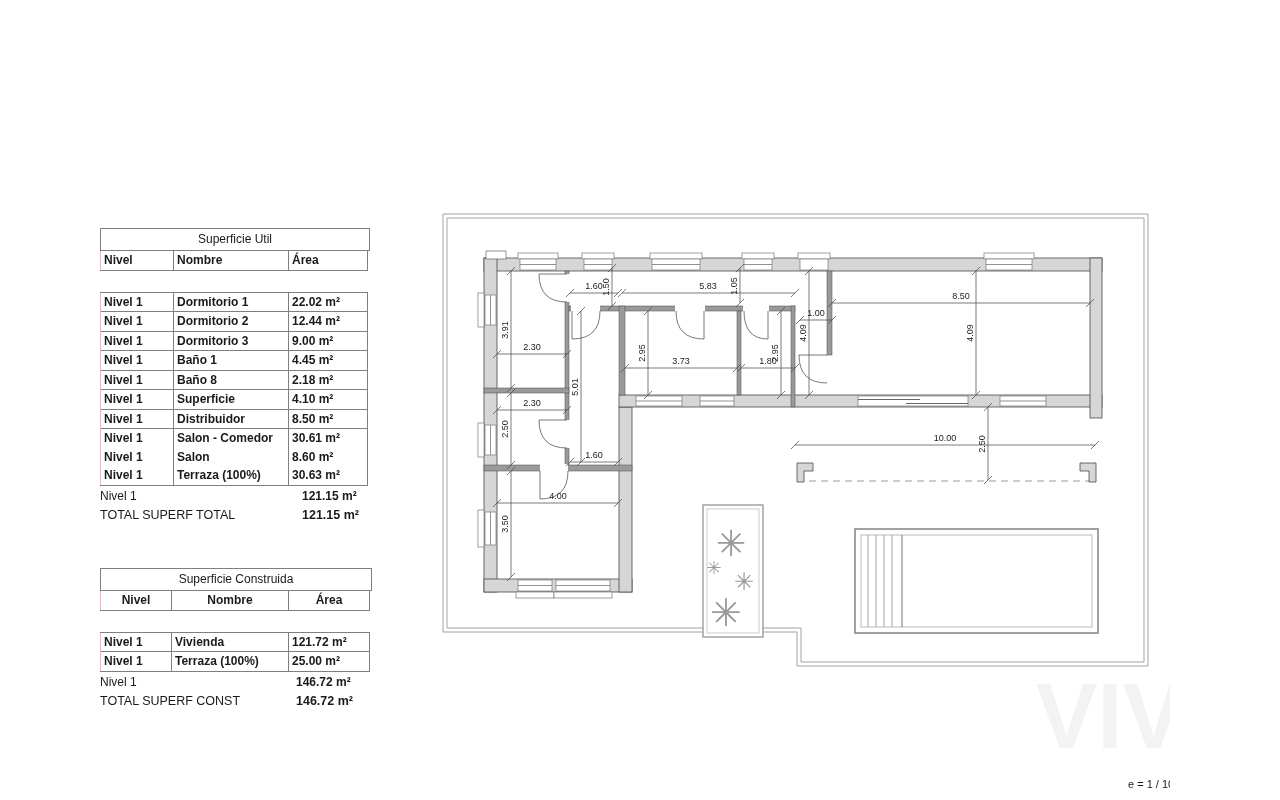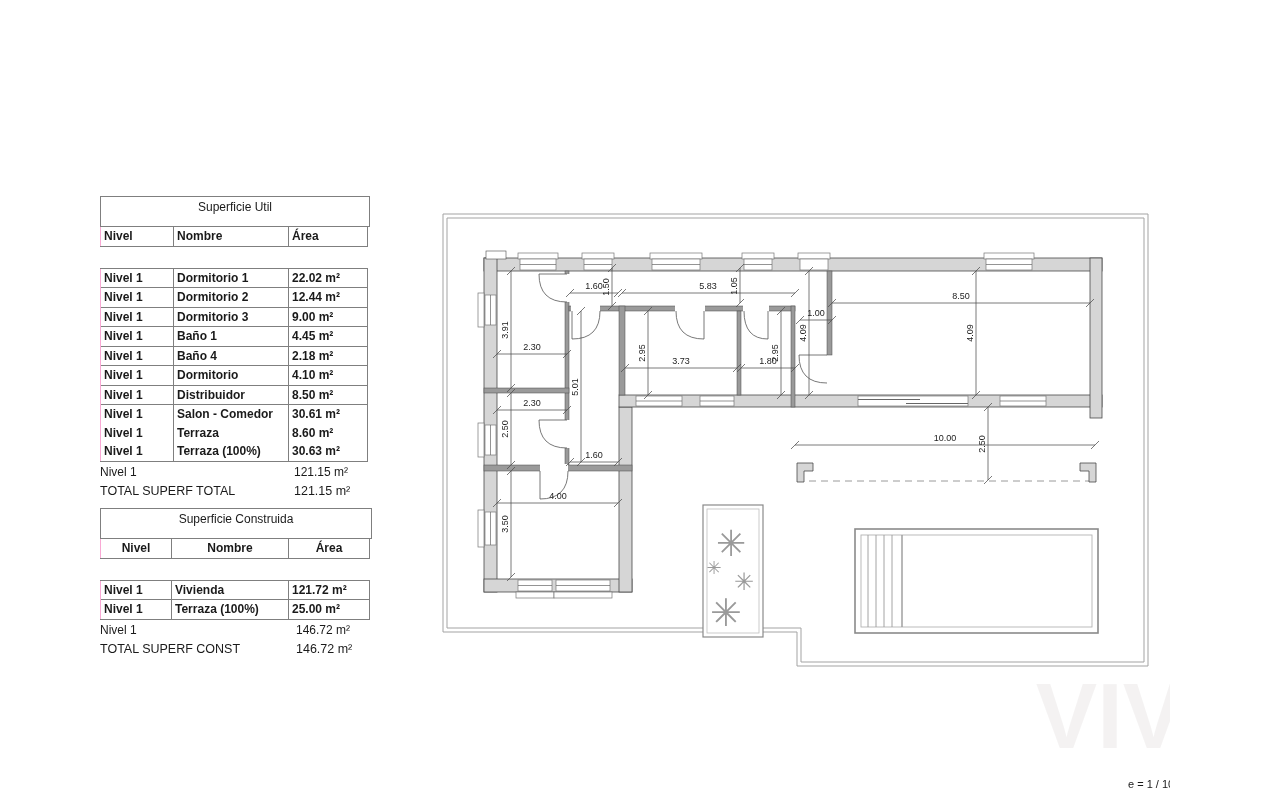--- a/index.html
+++ b/index.html
@@ -1,32 +1,32 @@
 <!DOCTYPE html>
 <html><head>
 <meta charset="utf-8">
 <style>
   html,body{margin:0;padding:0;background:#fff;}
   body{width:1280px;height:800px;position:relative;overflow:hidden;
        font-family:"Liberation Sans",sans-serif;color:#1a1a1a;}
   .tbl{position:absolute;}
-  .title{border:1px solid #7f7f7f;text-align:center;font-size:12px;padding:3px 0 12px 0;background:#fff;}
+  .title{border:1px solid #7f7f7f;text-align:center;font-size:12px;padding:3px 0 4px 0;background:#fff;margin-top:32px;}
   table.grid{border-collapse:collapse;table-layout:fixed;font-size:12px;}
   table.grid td{border-left:1px solid #f9a8d4;border-right:1px solid #7f7f7f;
       padding:1px 3px;height:16.5px;overflow:hidden;white-space:nowrap;font-weight:bold;}
   tr.bt td{border-top:1px solid #7f7f7f;}
   tr.bb td{border-bottom:1px solid #7f7f7f;}
   .hdrgrid{margin-top:-1px;}
   .t1 .c1{width:66px;} .t1 .c2{width:108px;} .t1 .c3{width:72px;}
   .t2 .c1{width:64px;} .t2 .c2{width:110px;} .t2 .c3{width:74px;}
   .t2 .hdrgrid td{text-align:center;}
   .gap{height:21px;}
   .sumrow{font-size:12px;margin-top:3px;height:16px;position:relative;}
-  .t1 .sumrow .area{position:absolute;left:194px;}
-  .t2 .sumrow .area{position:absolute;left:196px;}
+  .t1 .sumrow .area{position:absolute;left:202px;font-weight:bold;}
+  .t2 .sumrow .area{position:absolute;left:196px;font-weight:bold;}
   .totrow{font-size:12.5px;}
   svg text{font-family:"Liberation Sans",sans-serif;}
 </style>
 </head>
 <body>
 
 <div class="tbl t1" style="left:100px;top:196px;width:270px;">
   <div class="title">Superficie Util</div>
   <table class="grid hdrgrid">
     <tbody>
@@ -55,61 +55,61 @@
           <td class="c2">Dormitorio 3</td>
           <td class="c3">9.00 m²</td>
         </tr>
     <tr class="bt">
           <td class="c1">Nivel 1</td>
           <td class="c2">Baño 1</td>
           <td class="c3">4.45 m²</td>
         </tr>
     <tr class="bt">
           <td class="c1">Nivel 1</td>
-          <td class="c2">Baño 4</td>
+          <td class="c2">Baño 8</td>
           <td class="c3">2.18 m²</td>
         </tr>
     <tr class="bt">
           <td class="c1">Nivel 1</td>
-          <td class="c2">Dormitorio</td>
+          <td class="c2">Superficie</td>
           <td class="c3">4.10 m²</td>
         </tr>
     <tr class="bt">
           <td class="c1">Nivel 1</td>
           <td class="c2">Distribuidor</td>
           <td class="c3">8.50 m²</td>
         </tr>
     <tr class="bt">
           <td class="c1">Nivel 1</td>
           <td class="c2">Salon - Comedor</td>
           <td class="c3">30.61 m²</td>
         </tr>
     <tr>
           <td class="c1">Nivel 1</td>
-          <td class="c2">Terraza</td>
+          <td class="c2">Salon</td>
           <td class="c3">8.60 m²</td>
         </tr>
     <tr class="bb">
           <td class="c1">Nivel 1</td>
           <td class="c2">Terraza (100%)</td>
           <td class="c3">30.63 m²</td>
         </tr>
   </tbody>
     </table>
   <div class="sumrow">
     <span>Nivel 1</span>
     <span class="area">121.15 m²</span>
   </div>
   <div class="sumrow totrow">
     <span>TOTAL SUPERF TOTAL</span>
     <span class="area">121.15 m²</span>
   </div>
 </div>
 
-<div class="tbl t2" style="left:100px;top:508px;width:272px;">
+<div class="tbl t2" style="left:100px;top:536px;width:272px;">
   <div class="title">Superficie Construida</div>
   <table class="grid hdrgrid">
     <tbody>
         <tr class="bt bb">
       <td class="c1">Nivel</td>
       <td class="c2">Nombre</td>
       <td class="c3">Área</td>
     </tr>
   </tbody>
     </table>

